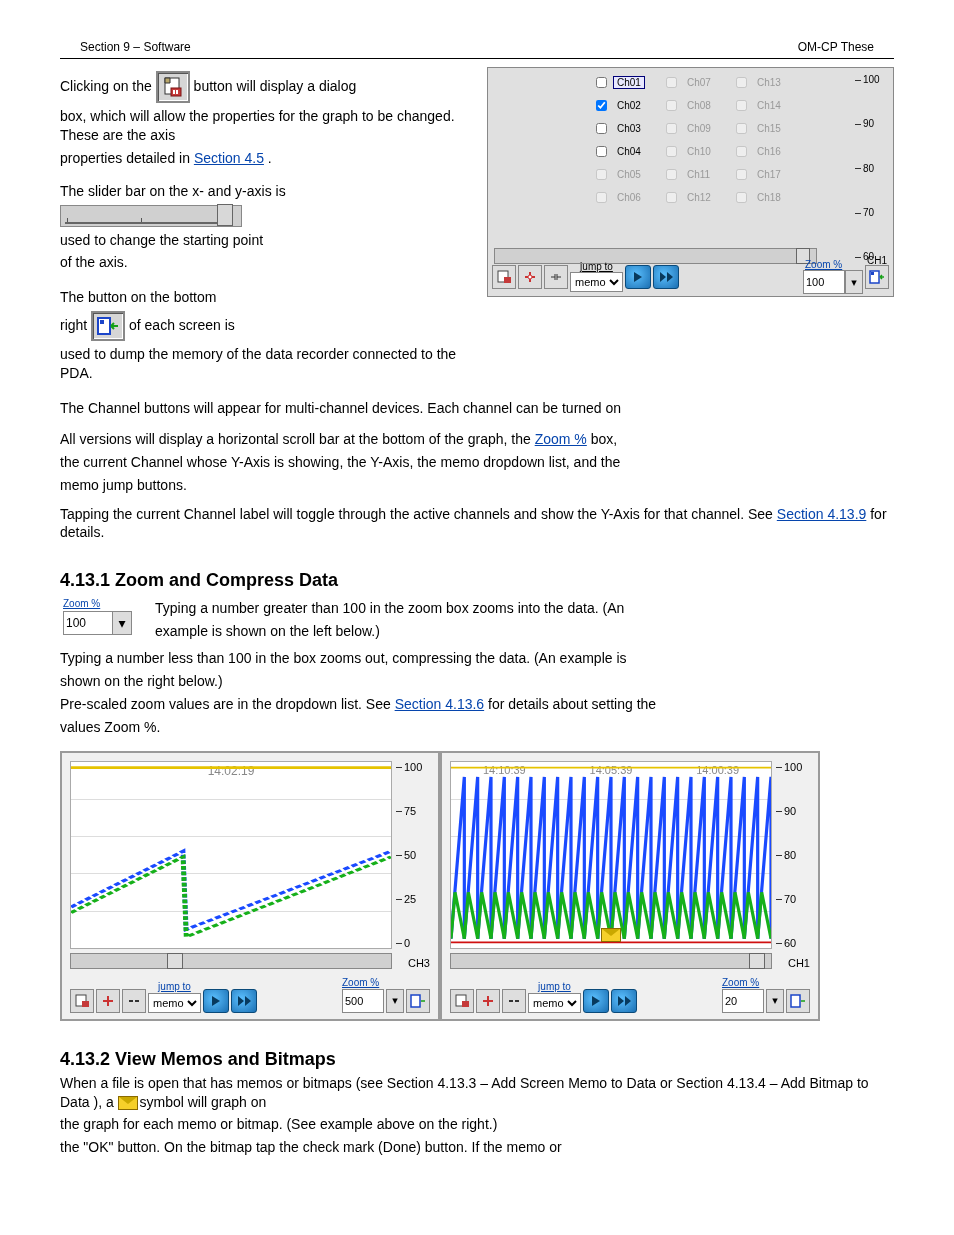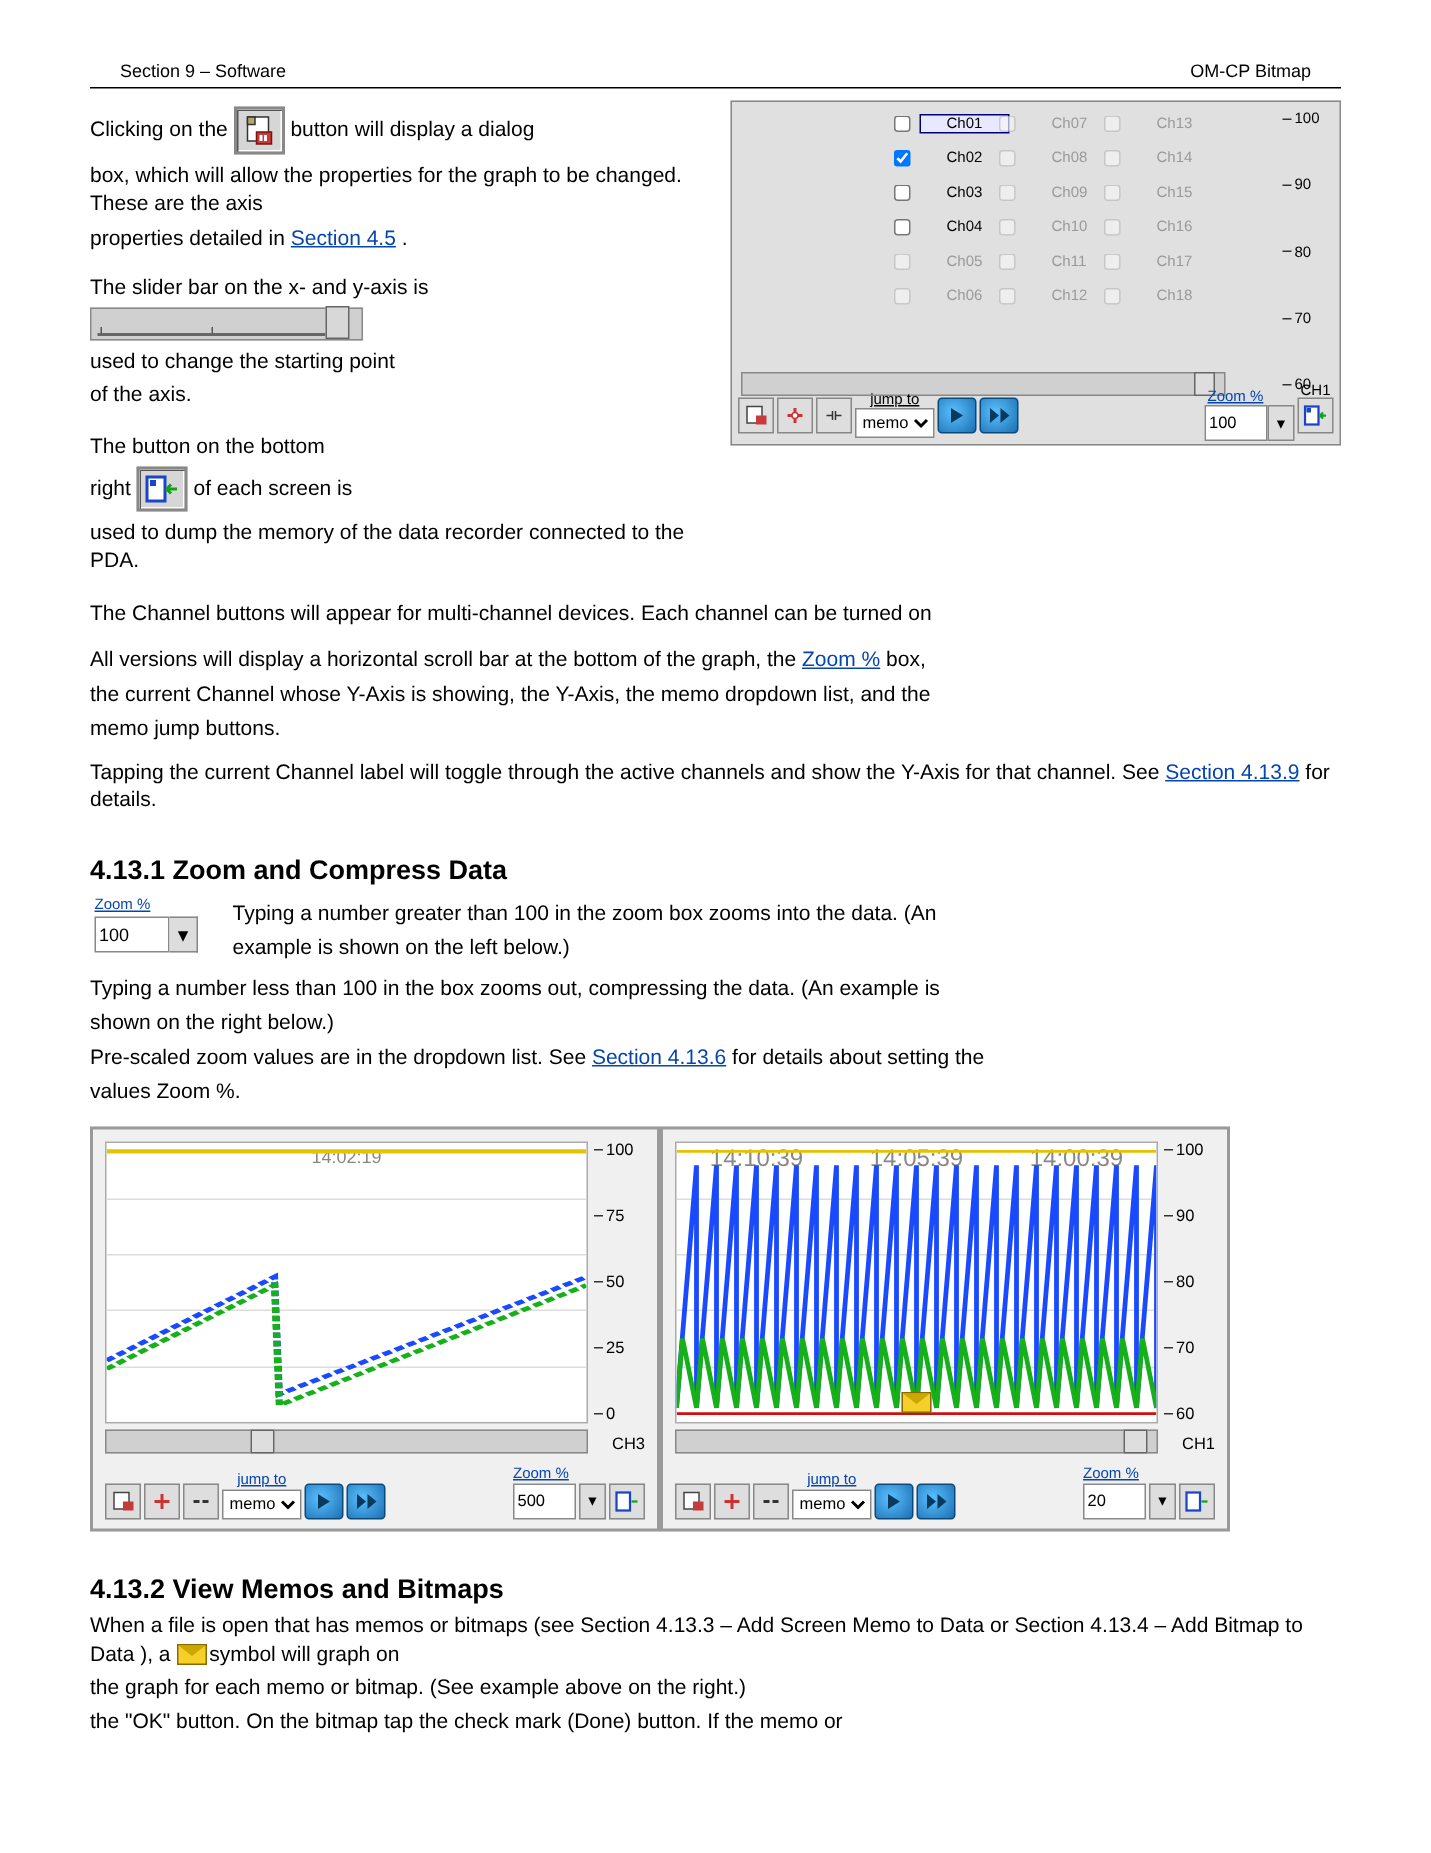--- a/index.html
+++ b/index.html
@@ -77,21 +77,21 @@
   .ch-grid {
     display: grid;
     grid-template-columns: repeat(3, 60px);
     gap: 6px 10px;
     margin-left: 100px;
   }
   .ch-item { display: flex; align-items: center; gap: 3px; }
   .ch-item input { width: 11px; height: 11px; }
   .ch-item.disabled { color: #9a9a9a; }
   .chbox {
-    padding: 0 17px;
+    padding: 0 3px;
     border: 1px solid transparent;
     font-size: 10px;
   }
   .chbox.hl { border-color: #007; background:#e8e8ff; }
   .right-scale {
     position: absolute;
     right: 4px; top: 6px; bottom: 34px;
     width: 34px;
     display: flex; flex-direction: column; justify-content: space-between;
     font-size: 10px;
@@ -223,32 +223,32 @@
   }
   .envelope {
     width:18px; height:12px; background:#f6d02a; border:1px solid #8a6a00; position:relative;
   }
   .envelope::after {
     content:""; position:absolute; left:0; right:0; top:0; height:0;
     border-left:9px solid transparent; border-right:9px solid transparent; border-top:7px solid #caa800;
   }
   .doc-icon svg, .dump-icon svg { display:block; }
   .chart-area svg.plot { position:absolute; left:0; top:0; width:100%; height:100%; }
-  .chart-area .titles { position:absolute; left:0; right:0; top:2px; display:flex; justify-content:space-around; color:#888; font-size:16px;}
+  .chart-area .titles { position:absolute; left:0; right:0; top:2px; display:flex; justify-content:space-around; color:#888; font-size:11px;}
   .chart-area .memo-marker {
     position:absolute; left:50%; bottom:6px; transform:translateX(-50%);
   }
 </style>
 </head>
 <body>
 <div class="page">
 
 <div class="header-row">
   <span>Section 9 – Software</span>
-  <span>OM-CP Bitmap</span>
+  <span>OM-CP These</span>
 </div>
 <hr class="hr">
 
 <div class="two-col">
   <div class="left-col">
     <p>
       <span>Clicking on the </span>
       <span class="icon-box doc-icon" title="properties">
         <svg width="24" height="22" viewBox="0 0 24 22">
           <rect x="4" y="2" width="14" height="16" fill="#fff" stroke="#333"></rect>

